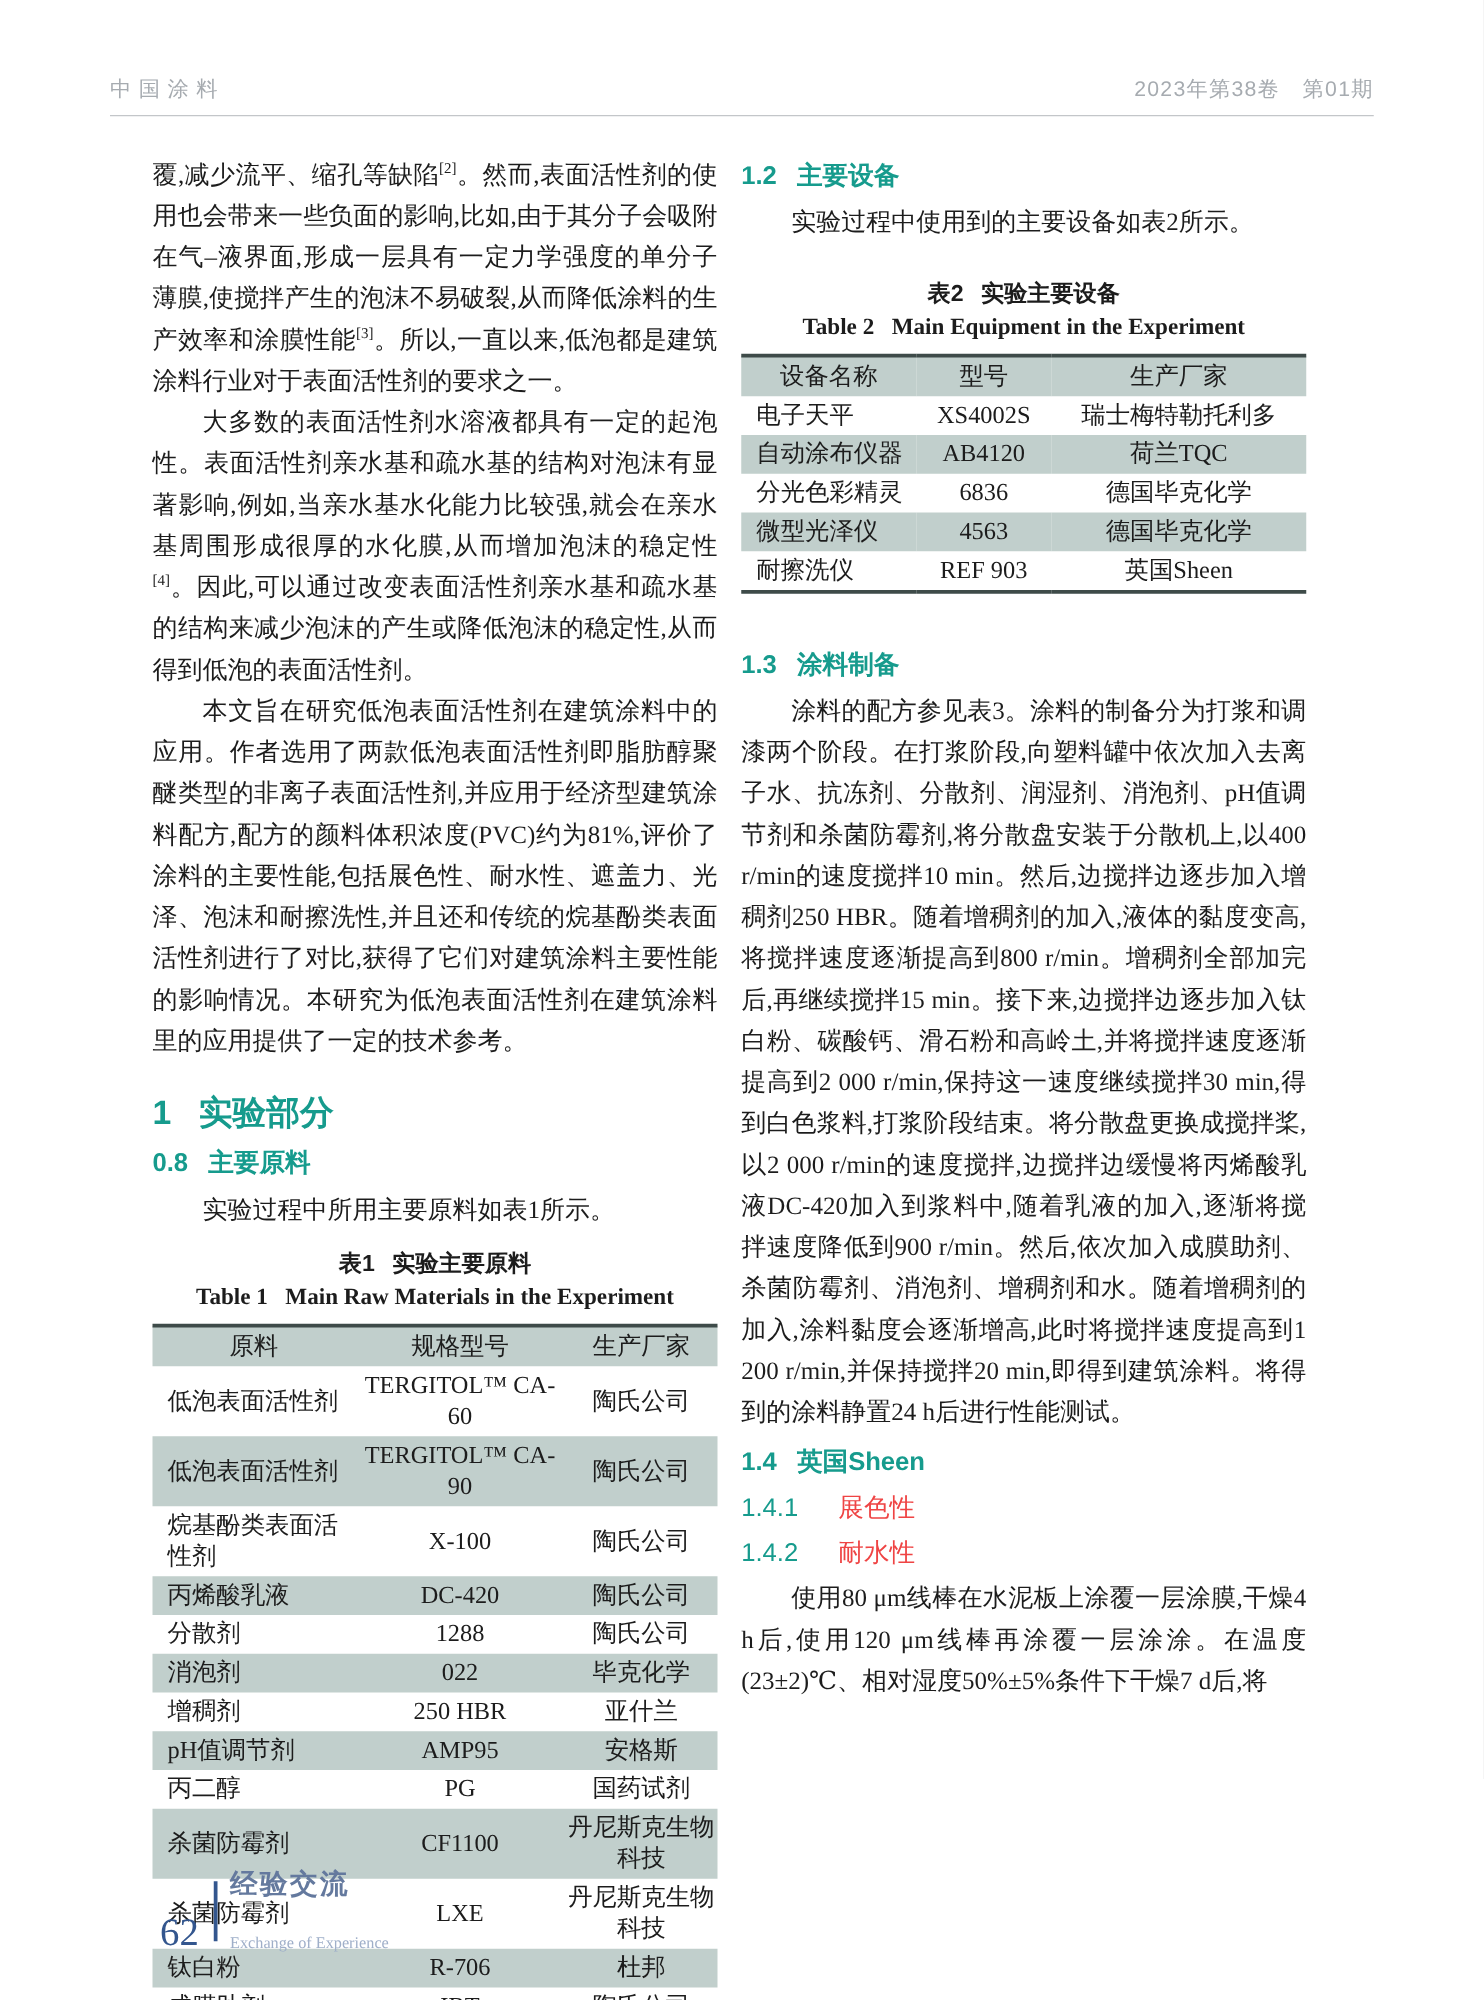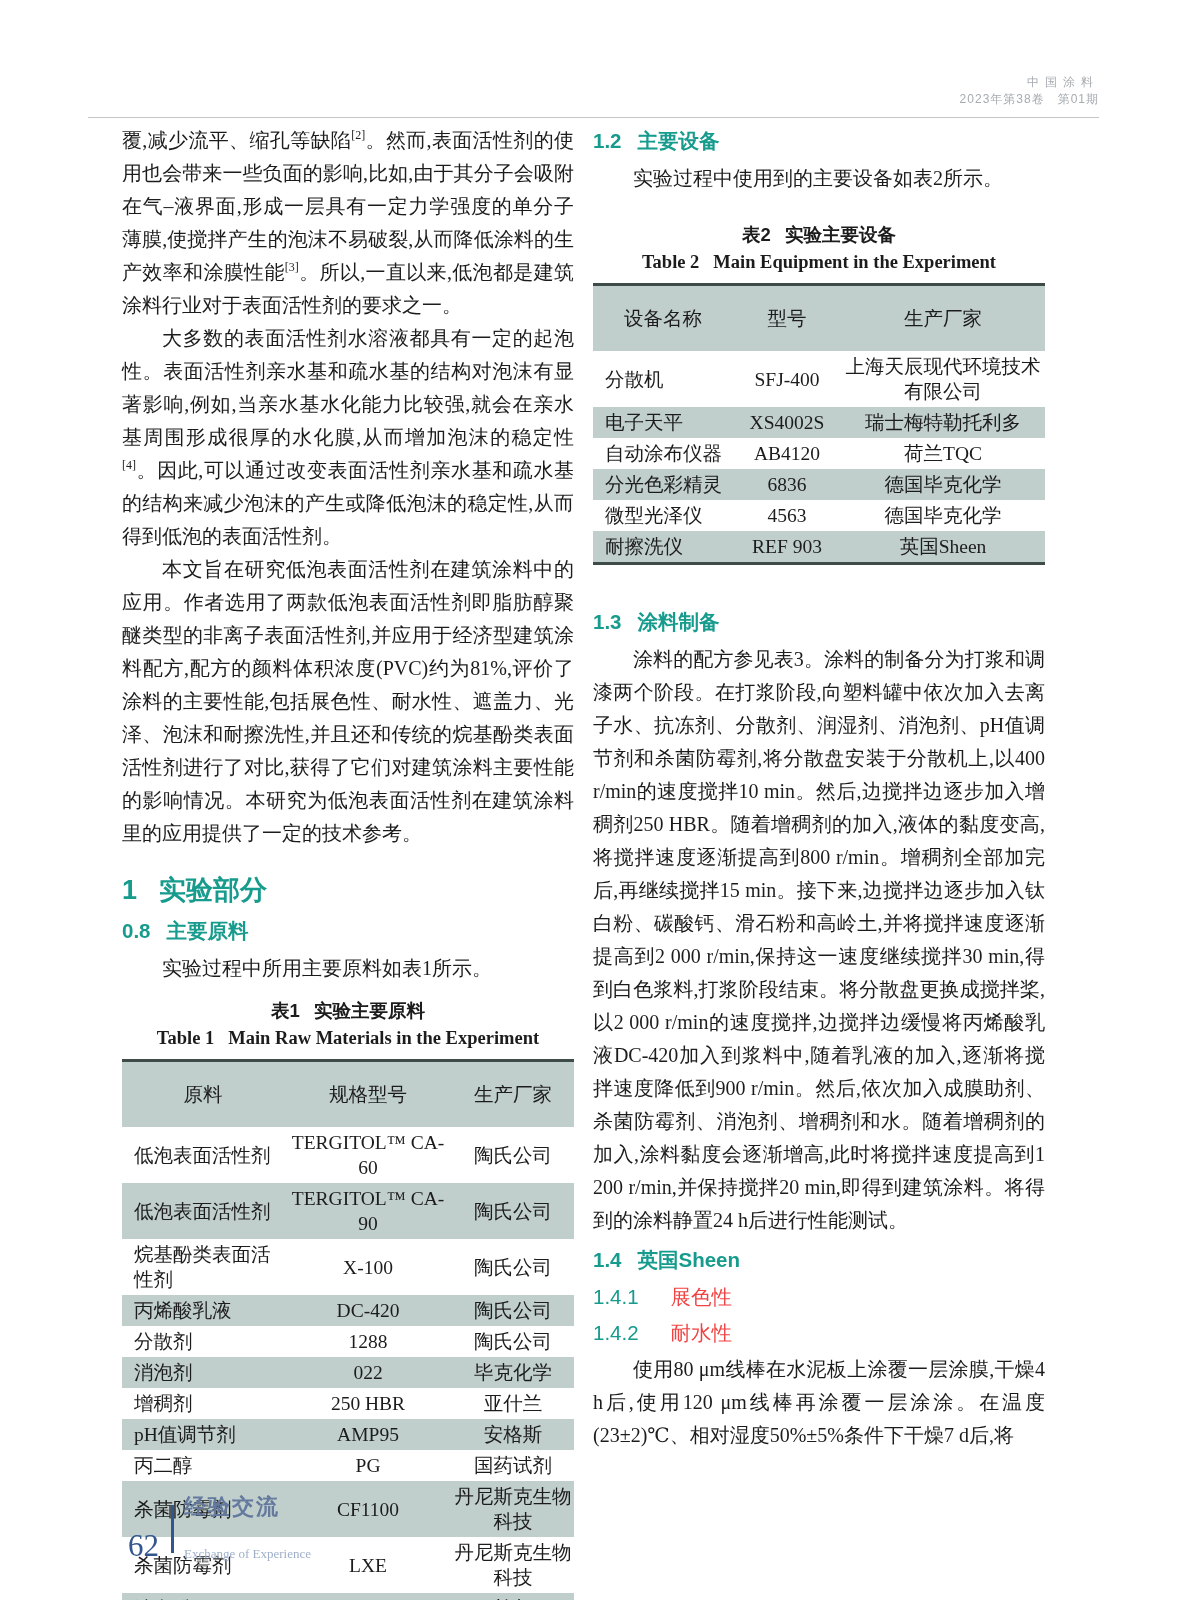--- a/index.html
+++ b/index.html
@@ -4,25 +4,25 @@
 <style>
   html,body{margin:0;padding:0;background:#e8e8e8;}
   .page{
     position:relative;width:1187px;height:1600px;background:#ffffff;
     margin:0 auto;overflow:hidden;
     font-family:"Liberation Serif","DejaVu Serif",serif;
     color:#1c1c1c;
   }
   
   .page-header{
-    position:absolute;top:74px;left:88px;width:1011px;
+    position:absolute;top:60px;left:88px;width:1011px;
     display:flex;justify-content:space-between;align-items:flex-end;
     padding-bottom:9px;border-bottom:1.5px solid #c3c6c9;
     font-family:"Liberation Sans","DejaVu Sans",sans-serif;
-    color:#a6abb0;font-size:12px;flex-direction:column;
+    color:#a6abb0;font-size:17px;
   }
   .journal-name{letter-spacing:6px;}
   .issue-info{letter-spacing:1px;}
   
   .col{position:absolute;top:124px;width:452px;font-size:20px;line-height:33px;text-align:justify;}
   .col-left{left:122px;}
   .col-right{left:593px;}
   .para{margin:0;}
   .para.indent{text-indent:2em;}
   .para sup{font-size:12px;line-height:0;}
@@ -57,21 +57,21 @@
   }
   .cap-en .cap-label{margin-right:14px;margin-top:40px;}
   
   table.paper-table{
     width:100%;border-collapse:collapse;table-layout:fixed;
     font-size:19.5px;line-height:25px;
     border-top:3px solid #3e4b49;border-bottom:3px solid #3e4b49;
   }
   table.paper-table th{
     background:#c1cfcc;font-weight:normal;text-align:center;
-    padding:20px 2px;
+    padding:3px 2px;
   }
   table.paper-table td{padding:3px 2px;text-align:center;vertical-align:middle;}
   table.paper-table tbody tr:nth-child(even){background:#c1cfcc;}
   table.paper-table td:first-child{text-align:left;padding-left:12px;}
   #table1 col.c1{width:162px;} #table1 col.c2{width:168px;} #table1 col.c3{width:122px;}
   #table2 col.c1{width:140px;} #table2 col.c2{width:108px;} #table2 col.c3{width:204px;}
   
   .page-footer{
     position:absolute;left:128px;top:1494px;
     display:flex;align-items:center;
@@ -223,25 +223,20 @@
         </colgroup>
       <thead>
         <tr>
           <th>设备名称</th>
           <th>型号</th>
           <th>生产厂家</th>
         </tr>
       </thead>
       <tbody>
           <tr>
-            <td>分散机</td>
-            <td>SFJ-400</td>
-            <td>上海天辰现代环境技术有限公司</td>
-          </tr>
-          <tr>
             <td>电子天平</td>
             <td>XS4002S</td>
             <td>瑞士梅特勒托利多</td>
           </tr>
           <tr>
             <td>自动涂布仪器</td>
             <td>AB4120</td>
             <td>荷兰TQC</td>
           </tr>
           <tr>

